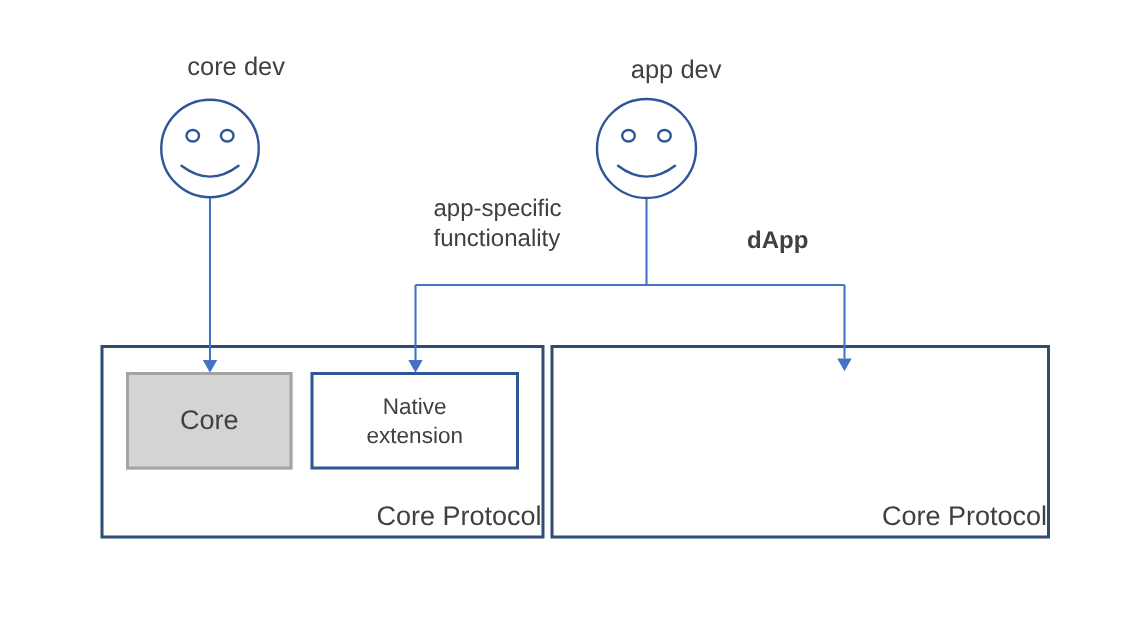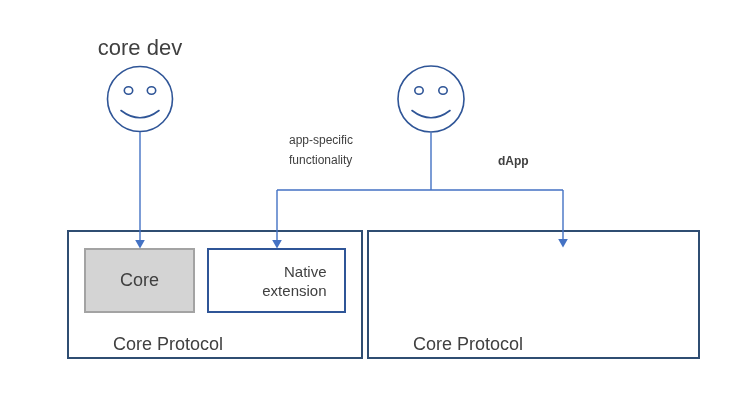--- a/index.html
+++ b/index.html
@@ -24,66 +24,64 @@
     height: 412px;
     pointer-events: none;
     z-index: 3;
   }
   .label {
     position: absolute;
     z-index: 2;
     color: #404040;
   }
   .actor-label {
-    font-size: 22px;
-    text-align: center;
+    font-size: 17px;
+    text-align: right;
   }
   .edge-label {
-    font-size: 12px;
+    font-size: 16px;
     line-height: 20px;
   }
   .box {
     position: absolute;
     box-sizing: border-box;
     background: #ffffff;
   }
   .outer-box {
     border: 2px solid #2f4d72;
     z-index: 1;
   }
   .outer-box .protocol-label {
     position: absolute;
     left: 0;
     right: 0;
     top: 102px;
-    text-align: left;
+    text-align: right;
     font-size: 18px;
     color: #404040;
-    padding-left: 44px;
   }
   .inner-box {
     border: 2px solid #2f5597;
     display: flex;
     align-items: center;
     justify-content: center;
     text-align: center;
     z-index: 2;
   }
   .core-box {
     background: #d4d4d4;
     border: 2px solid #a3a3a3;
     font-size: 18px;
   }
   .native-box {
     font-size: 15px;
     line-height: 19px;
   }
   .native-box .wrap {
     max-width: 100px;
-    text-align: right;
   }
   .smart-box {
     font-size: 17px;
   }
 </style>
 </head>
 <body>
 
 <div class="stage">
 
@@ -117,20 +115,21 @@
       <polygon points="272.2,240 281.8,240 277,248.5" fill="#4472c4"></polygon>
     </g>
 
     <g>
       <line x1="563" y1="190" x2="563" y2="239" stroke="#4472c4" stroke-width="1.4"></line>
       <polygon points="558.2,239 567.8,239 563,247.5" fill="#4472c4"></polygon>
     </g>
   </svg>
 
   <div class="label actor-label" style="left:90px; top:35px; width:100px;">core dev</div>
+  <div class="label actor-label" style="left:381px; top:37px; width:100px;">app dev</div>
 
   <div class="label edge-label" style="left:289px; top:130px; width:122px;">app-specific functionality</div>
   <div class="label edge-label" style="left:498px; top:151px;font-weight:bold;">dApp</div>
 
   <div class="box outer-box" style="left:67px; top:230px; width:296px; height:129px;">
     <div class="protocol-label">Core Protocol</div>
   </div>
 
   <div class="box outer-box" style="left:367px; top:230px; width:333px; height:129px;">
     <div class="protocol-label">Core Protocol</div>

